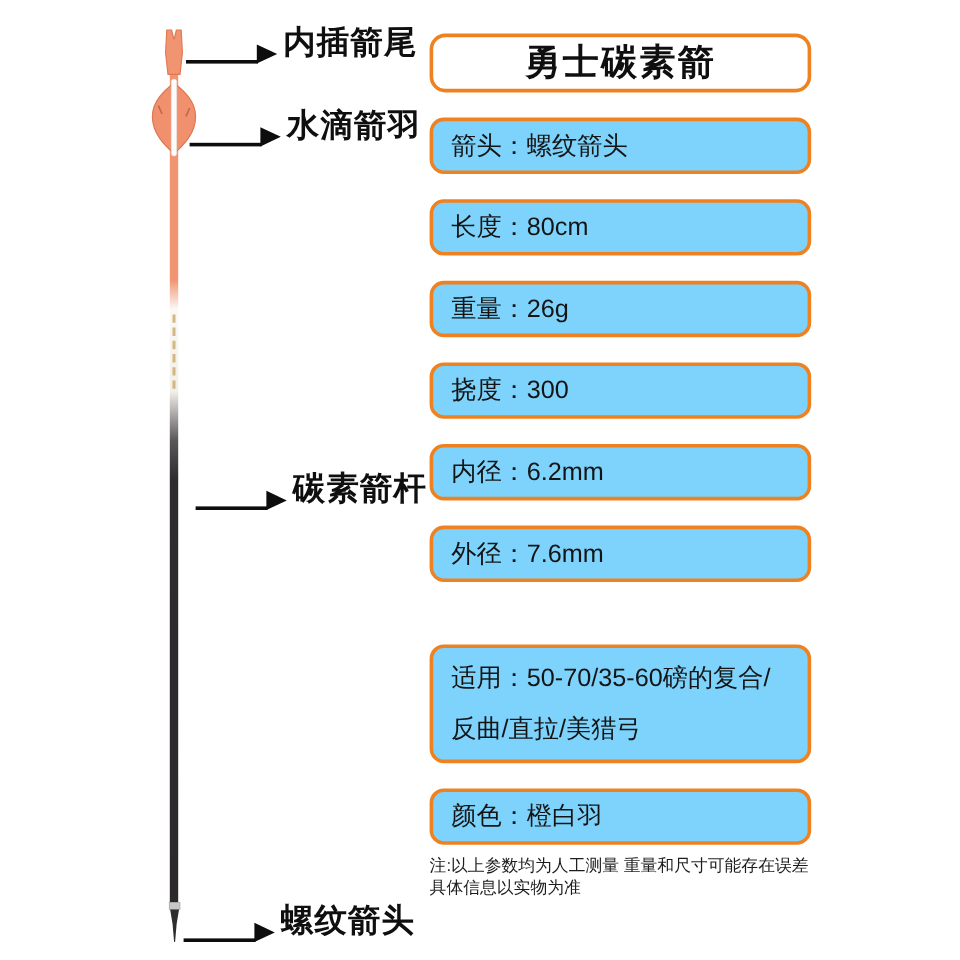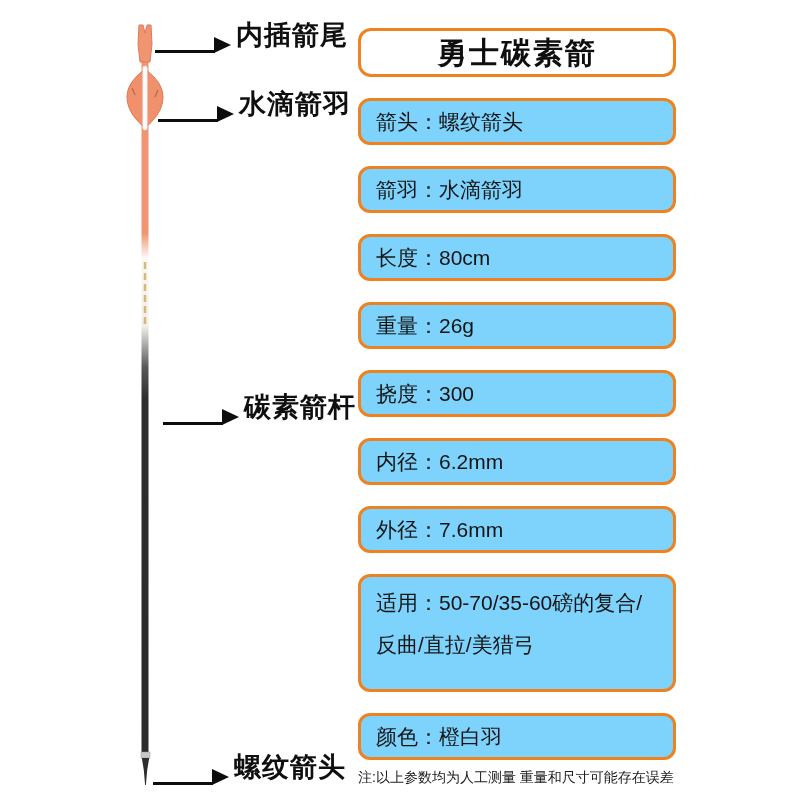--- a/index.html
+++ b/index.html
@@ -30,21 +30,21 @@
   }
   .title-box{
     border:3px solid #ef8220;border-radius:13px;background:#fff;
     padding:5px 10px;text-align:center;
     font-size:30px;line-height:33px;font-weight:700;letter-spacing:2px;color:#0f0f0f;
   }
   .spec-box{
     border:3px solid #ef8220;border-radius:12px;background:#7dd3fc;
     padding:8px 15px;font-size:21px;line-height:25px;font-weight:400;color:#141414;
   }
-  .spec-box.tall{line-height:42px;padding-top:5px;padding-bottom:23px;}
+  .spec-box.tall{line-height:42px;padding-top:5px;padding-bottom:4px;margin-top:31px;}
   .note{margin-top:-13px;font-size:14px;line-height:1.3;color:#1c1c1c;white-space:nowrap;}
 </style>
 </head>
 <body>
 
 <div class="stage">
 
   <svg class="arrow-art" viewBox="0 0 60 776">
     <defs>
       <linearGradient id="shaftGrad" x1="0" y1="0" x2="0" y2="1">
@@ -92,34 +92,34 @@
     <span class="line"></span>
     <span class="head"></span>
     <span class="txt">螺纹箭头</span>
   </div>
 
   <div class="right-col">
     <div class="title-box">勇士碳素箭</div>
 
     <div class="spec-box"><span>箭头：</span><span>螺纹箭头</span></div>
 
-    <div class="spec-box"><span>箭羽：</span><span>水滴箭羽</span></div>
 
     <div class="spec-box"><span>长度：</span><span>80cm</span></div>
 
     <div class="spec-box"><span>重量：</span><span>26g</span></div>
 
     <div class="spec-box"><span>挠度：</span><span>300</span></div>
 
     <div class="spec-box"><span>内径：</span><span>6.2mm</span></div>
 
     <div class="spec-box"><span>外径：</span><span>7.6mm</span></div>
 
     <div class="spec-box tall"><span>适用：</span><span>50-70/35-60磅的复合/反曲/直拉/美猎弓</span></div>
 
     <div class="spec-box"><span>颜色：</span><span>橙白羽</span></div>
 
     <div class="note">
       <div>注:以上参数均为人工测量 重量和尺寸可能存在误差</div>
+      <div>具体信息以实物为准</div>
     </div>
   </div>
 
 </div>
 
 </body></html>

